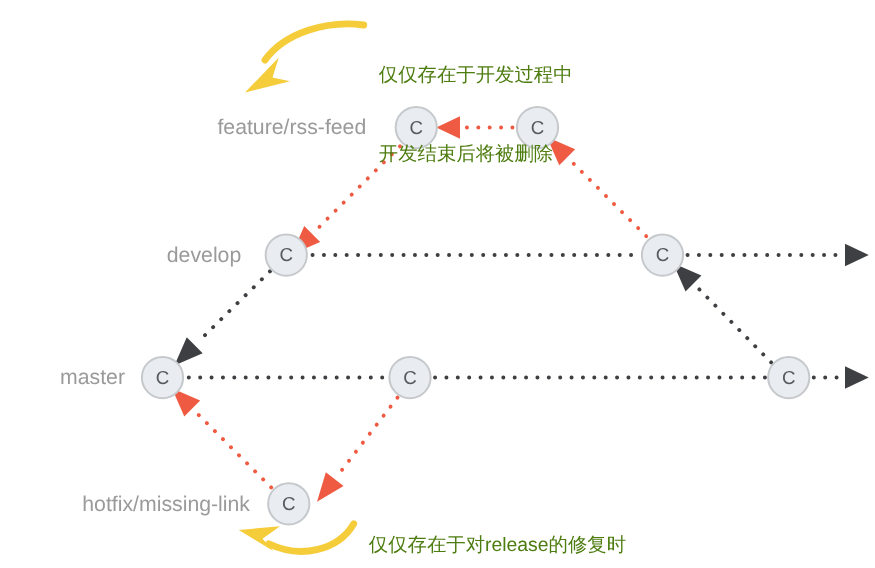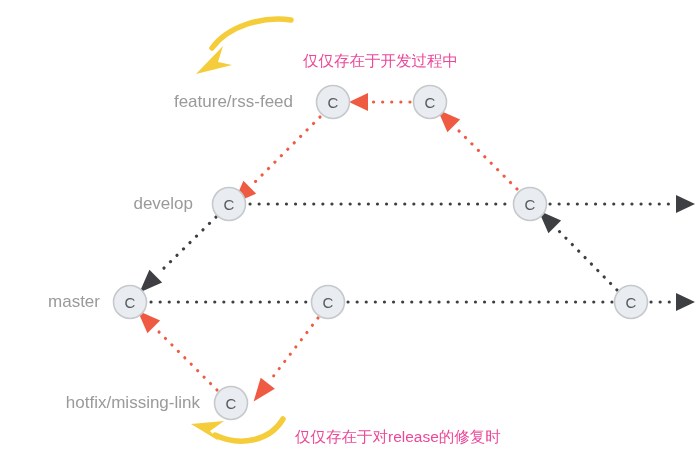--- a/index.html
+++ b/index.html
@@ -64,21 +64,21 @@
     stroke-width: 5.5px;
     stroke-linecap: round;
     fill: none;
   }
   .yellow-head { fill: #f5cc39; }
   .note {
     position: absolute;
     font-family: "Liberation Sans", "DejaVu Sans", sans-serif;
     font-size: 15.5px;
     line-height: 21px;
-    color: #ec4899;
+    color: #4d7c0f;
     white-space: pre;
   }
   #note-feature { left: 303px; top: 8px; }
   #note-hotfix  { left: 295px; top: 384px; }
 </style>
 </head>
 <body>
 
 <div id="stage">
 
@@ -175,20 +175,21 @@
       <g>
         <circle class="node-circle" cx="231" cy="403" r="16.5"></circle>
         <text class="node-letter" x="231" y="403.5">C</text>
       </g>
     </g>
 
   </svg>
 
   <div class="note" id="note-feature">
     <div>仅仅存在于开发过程中</div>
+    <div>开发结束后将被删除</div>
   </div>
 
   <div class="note" id="note-hotfix">
     <div>仅仅存在于对release的修复时</div>
     
   </div>
 
 </div>
 
 </body></html>

